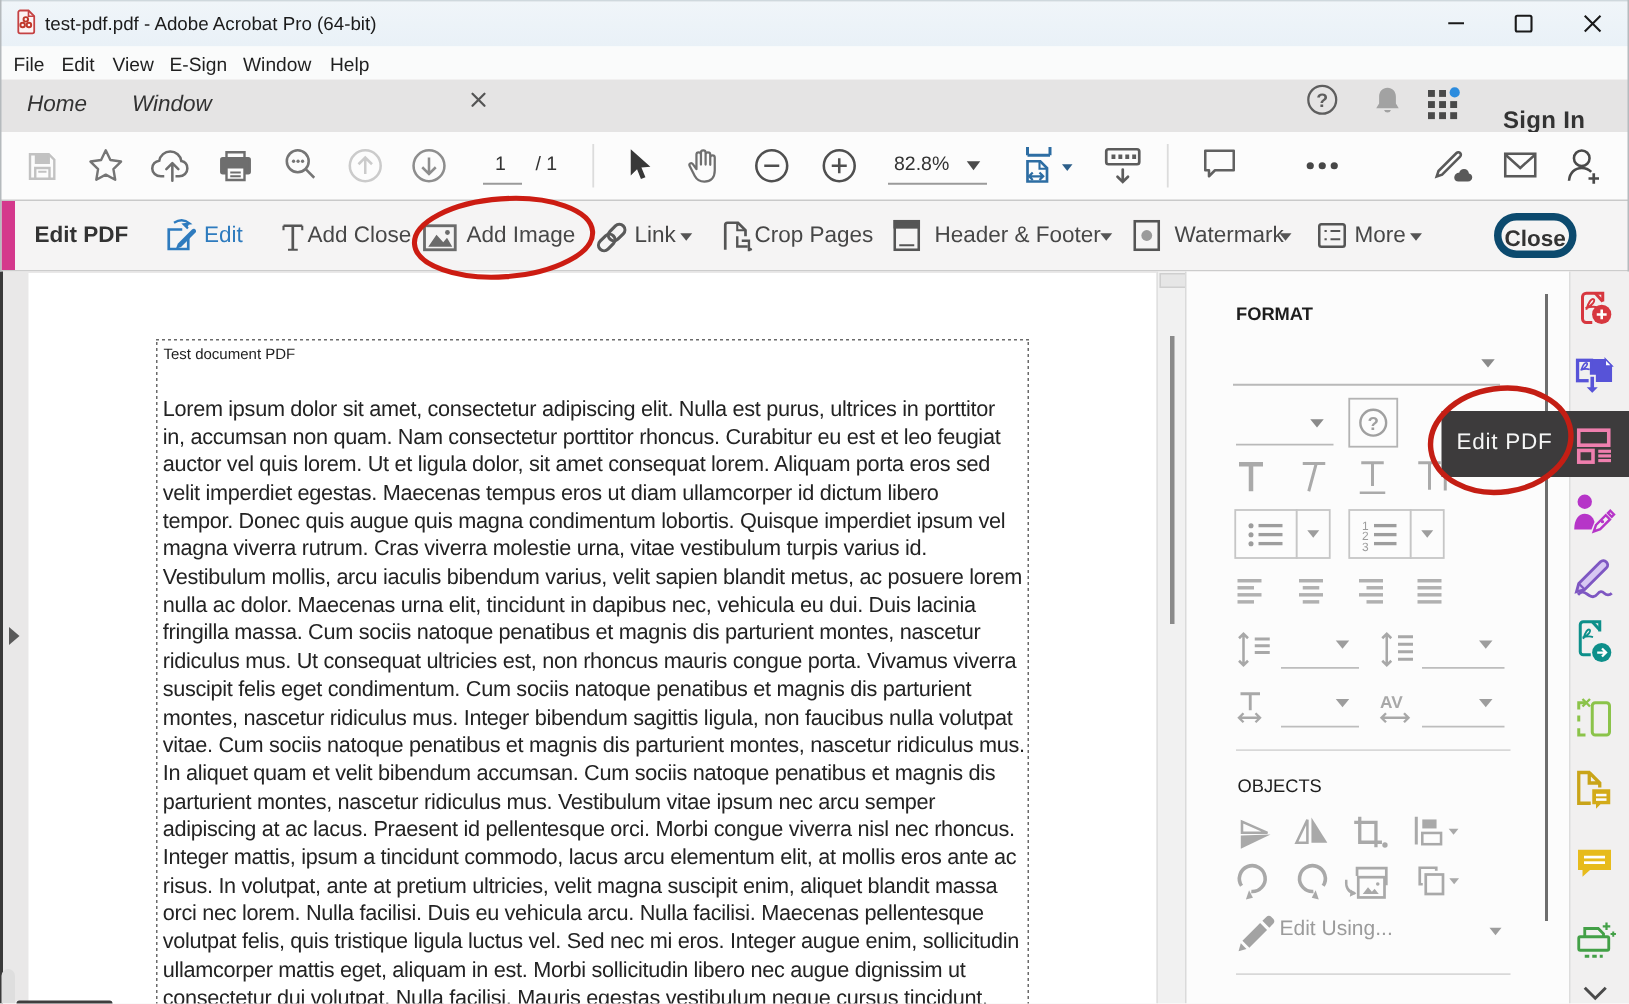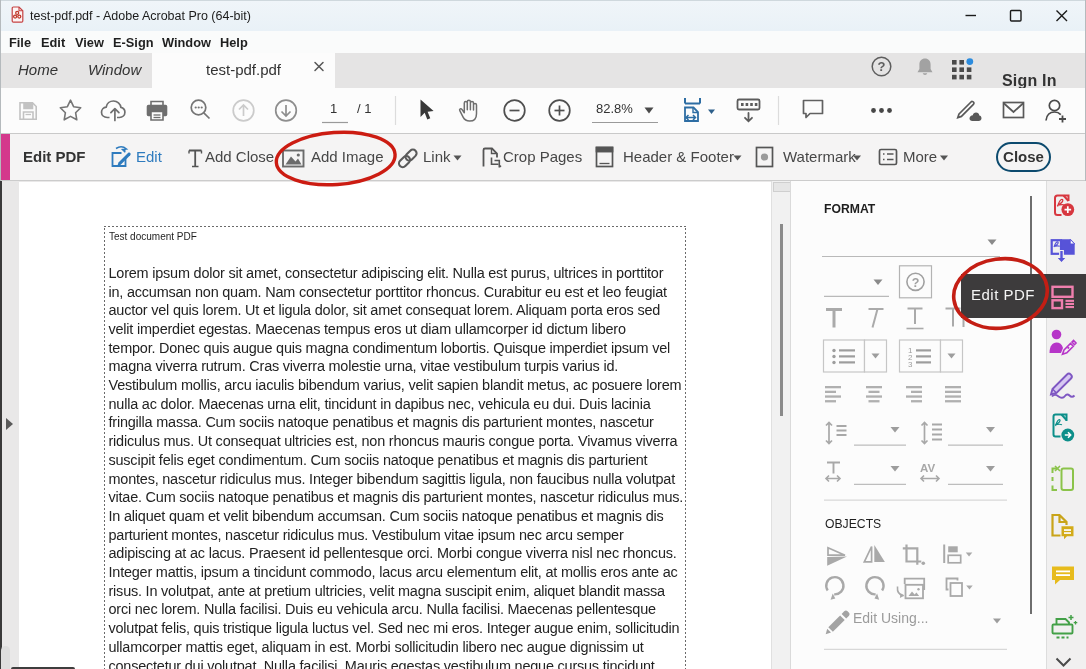--- a/index.html
+++ b/index.html
@@ -3,36 +3,36 @@
 <meta charset="utf-8">
 <style>
   html,body{margin:0;padding:0;}
   body{width:1086px;height:669px;overflow:hidden;font-family:"Liberation Sans",sans-serif;-webkit-font-smoothing:antialiased;}
   #app{position:relative;width:1086px;height:669px;background:#fff;overflow:hidden;}
   .abs{position:absolute;}
   
   #titlebar{left:0;top:0;width:1086px;height:31px;background:linear-gradient(#f0f5f9,#e9f1f7);border-top:1px solid #cfd8dd;box-sizing:border-box;}
   #titletext{left:30px;top:8.5px;font-size:12.5px;color:#1b1b1b;}
   
-  #menubar{left:0;top:31px;width:1086px;height:22px;background:#fafbfb;font-weight:bold;}
+  #menubar{left:0;top:31px;width:1086px;height:22px;background:#fafbfb;}
   .menuitem{position:absolute;top:4px;font-size:12.8px;color:#1f1f1f;}
   
   #tabbar{left:0;top:53px;width:1086px;height:35px;background:#e5e4e4;}
   .tabtxt{position:absolute;top:8px;font-size:15px;color:#333;font-style:italic;}
   #activetab{position:absolute;left:152px;top:0;width:183px;height:35px;background:#fcfcfc;}
   #tabname{position:absolute;left:0;top:8px;width:183px;text-align:center;font-size:15px;color:#333;}
   #signin{position:absolute;left:1002px;top:6px;font-size:16px;font-weight:bold;color:#333;letter-spacing:0.2px;margin-top:13px;}
   
   #toolbar{left:0;top:88px;width:1086px;height:45px;background:#fcfcfc;border-bottom:1px solid #c9c9c9;box-sizing:content-box;}
   .tbtext{position:absolute;font-size:13px;color:#333;}
   
   #editbar{left:0;top:134px;width:1086px;height:47px;background:#f5f4f4;border-bottom:1px solid #cccccc;box-sizing:border-box;}
   #magenta{position:absolute;left:1px;top:0px;width:9px;height:46px;background:#d4388c;}
   .ebtext{position:absolute;top:14px;font-size:15px;color:#474747;}
-  #closebtn{position:absolute;left:996px;top:8px;width:55px;height:30px;border:2px solid #0c4a6e;border-radius:16px;box-sizing:border-box;text-align:center;line-height:26px;font-size:15px;font-weight:bold;color:#333;background:#f5f4f4;}
+  #closebtn{position:absolute;left:996px;top:8px;width:55px;height:30px;border:5px solid #0c4a6e;border-radius:16px;box-sizing:border-box;text-align:center;line-height:26px;font-size:15px;font-weight:bold;color:#333;background:#f5f4f4;}
   
   #content{left:0;top:181px;width:1086px;height:488px;background:#e9e8e8;}
   #leftdark{position:absolute;left:0;top:0;width:2px;height:488px;background:#3a3a3a;}
   #page{position:absolute;left:19px;top:1px;width:752px;height:487px;background:#ffffff;}
   #docscroll{position:absolute;left:771px;top:0;width:19px;height:488px;background:#f1f1f1;border-left:1px solid #e0e0e0;box-sizing:border-box;}
   #docscrollbtn{position:absolute;left:1px;top:1px;width:17px;height:8px;background:#e6e6e6;border:1px solid #cfcfcf;}
   #docthumb{position:absolute;left:779.5px;top:43px;width:3px;height:192px;background:#8a8a8a;}
   #panel{position:absolute;left:790px;top:0;width:256px;height:488px;background:#fcfcfc;border-left:1px solid #dadada;box-sizing:border-box;}
   #rail{position:absolute;left:1046px;top:0;width:40px;height:488px;background:#f1f0f0;border-left:1px solid #ddd;box-sizing:border-box;}
   #expander{position:absolute;left:6px;top:237px;width:0;height:0;border-left:7px solid #5a5a5a;border-top:6px solid transparent;border-bottom:6px solid transparent;}
@@ -72,23 +72,20 @@
     <span class="menuitem" style="left:9px">File</span>
     <span class="menuitem" style="left:41px">Edit</span>
     <span class="menuitem" style="left:75px">View</span>
     <span class="menuitem" style="left:113px">E-Sign</span>
     <span class="menuitem" style="left:162px">Window</span>
     <span class="menuitem" style="left:220px">Help</span>
   </div>
   <div class="abs" id="tabbar">
     <span class="tabtxt" style="left:18px">Home</span>
     <span class="tabtxt" style="left:88px">Window</span>
-    <div id="activetab">
-        <div id="tabname">test-pdf.pdf</div>
-      </div>
     <div id="signin">Sign In</div>
   </div>
   <svg class="abs" id="tabicons" width="1086" height="35" style="left:0;top:53px">
     <path d="M315 9.5 L323 17.5 M323 9.5 L315 17.5" stroke="#555" stroke-width="1.5" stroke-linecap="round"></path>
     <circle cx="881.5" cy="13.5" r="9.3" fill="none" stroke="#5e5e5e" stroke-width="1.5"></circle>
     <text x="881.5" y="18.3" font-size="13px" font-weight="bold" fill="#5e5e5e" text-anchor="middle" font-family="Liberation Sans">?</text>
     <path d="M925 5.5 c-3.3 0 -5.6 2.5 -5.6 6 v4.5 l-1.9 3.2 h15 l-1.9 -3.2 v-4.5 c0 -3.5 -2.3 -6 -5.6 -6 z" fill="#a2a2a2"></path>
     <path d="M922.7 20.3 a2.4 2.4 0 0 0 4.6 0 z" fill="#a2a2a2"></path>
     <g fill="#4a4a4a">
       <rect x="952" y="7" width="4.6" height="4.6"></rect>

